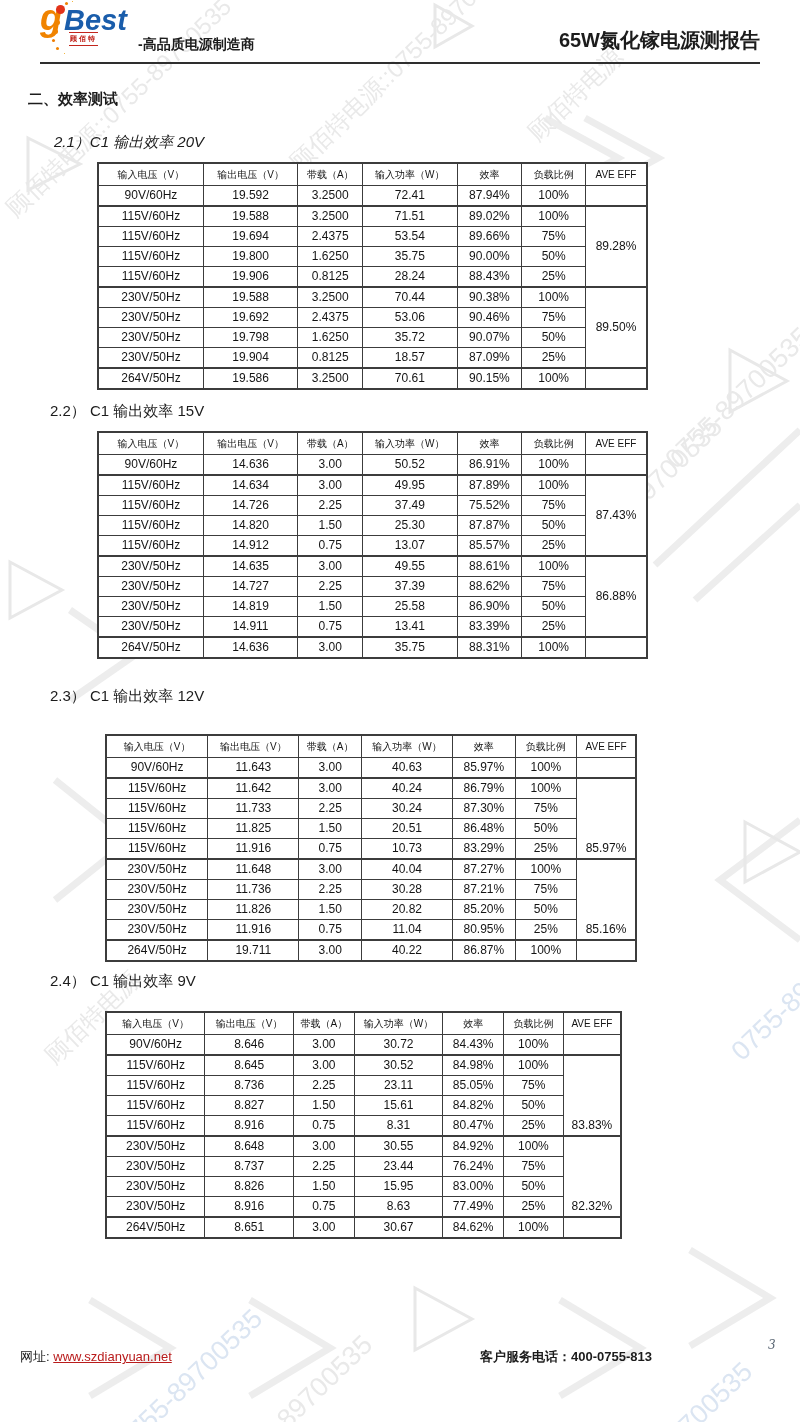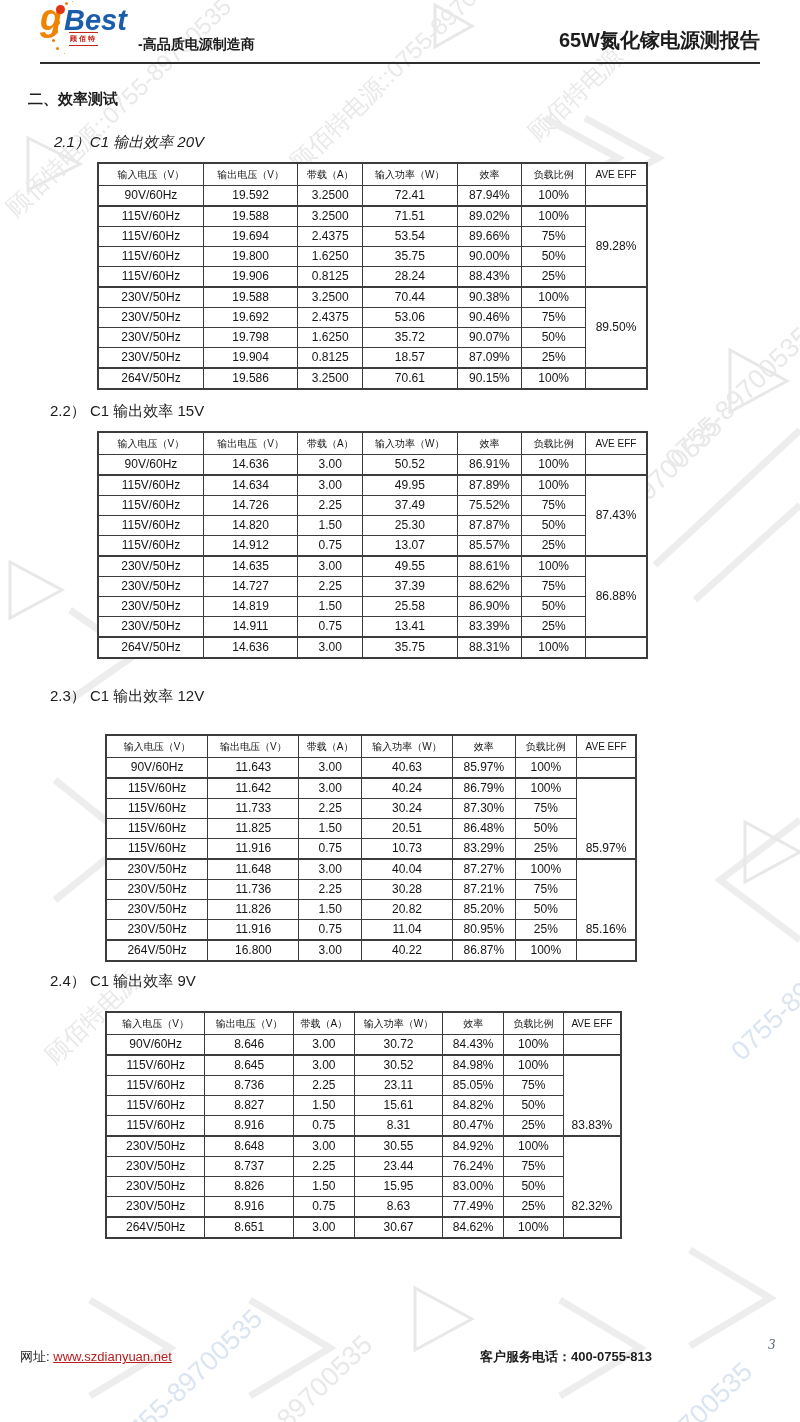--- a/index.html
+++ b/index.html
@@ -426,21 +426,21 @@
           <tr>
             <td>230V/50Hz</td>
             <td>11.916</td>
             <td>0.75</td>
             <td>11.04</td>
             <td>80.95%</td>
             <td>25%</td>
           </tr>
           <tr class="group-start">
             <td>264V/50Hz</td>
-            <td>16.800</td>
+            <td>19.711</td>
             <td>3.00</td>
             <td>40.22</td>
             <td>86.87%</td>
             <td>100%</td>
             <td rowspan="1" class="ave bottom"></td>
           </tr>
         </tbody>
       </table>
 
     <div class="caption c4">2.4） C1 输出效率 9V</div>

